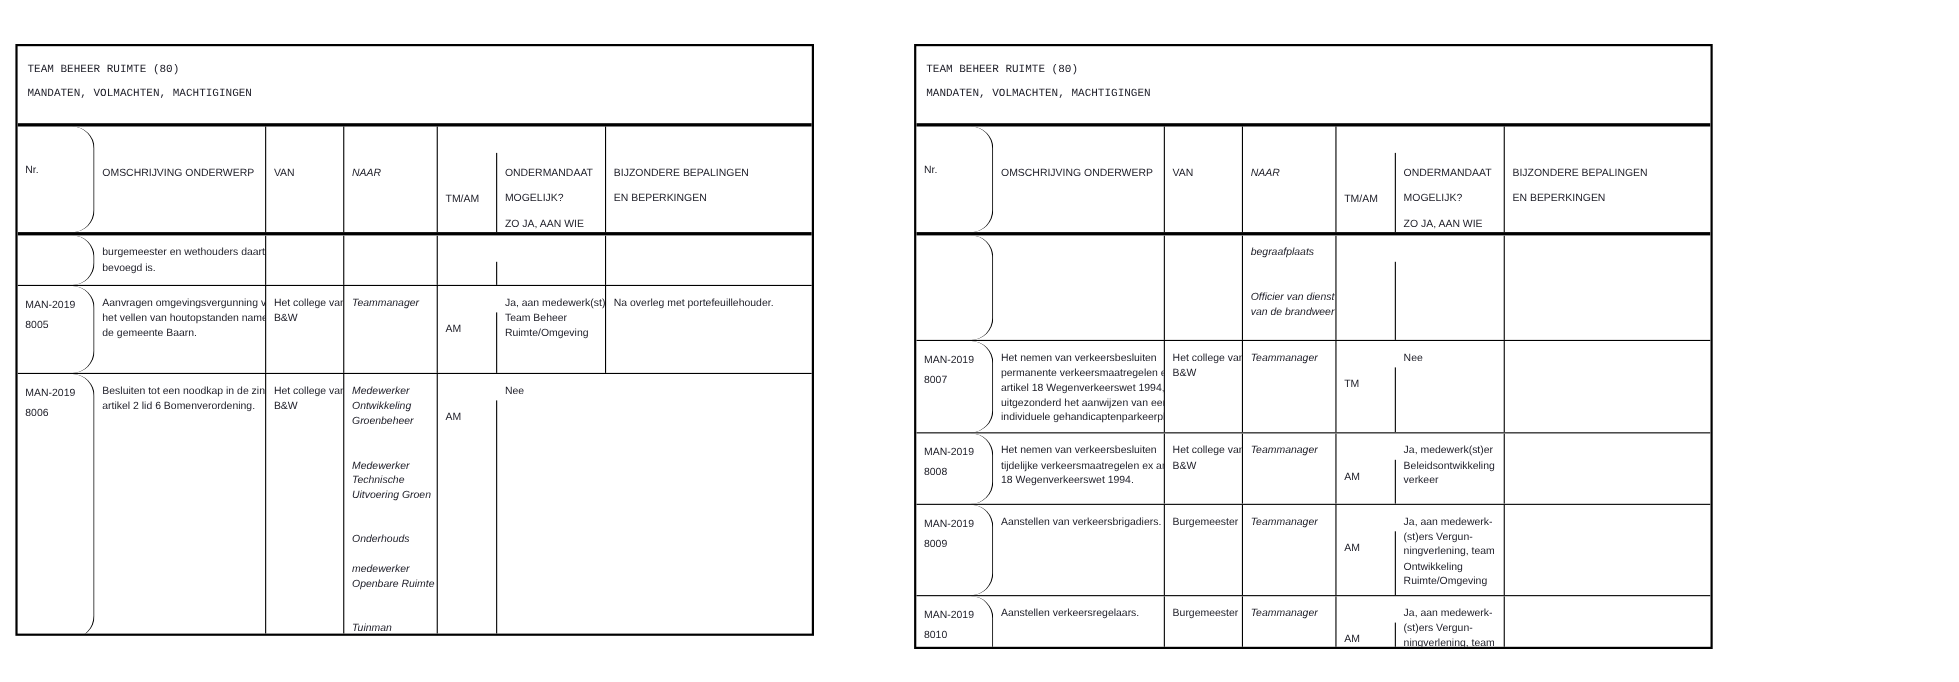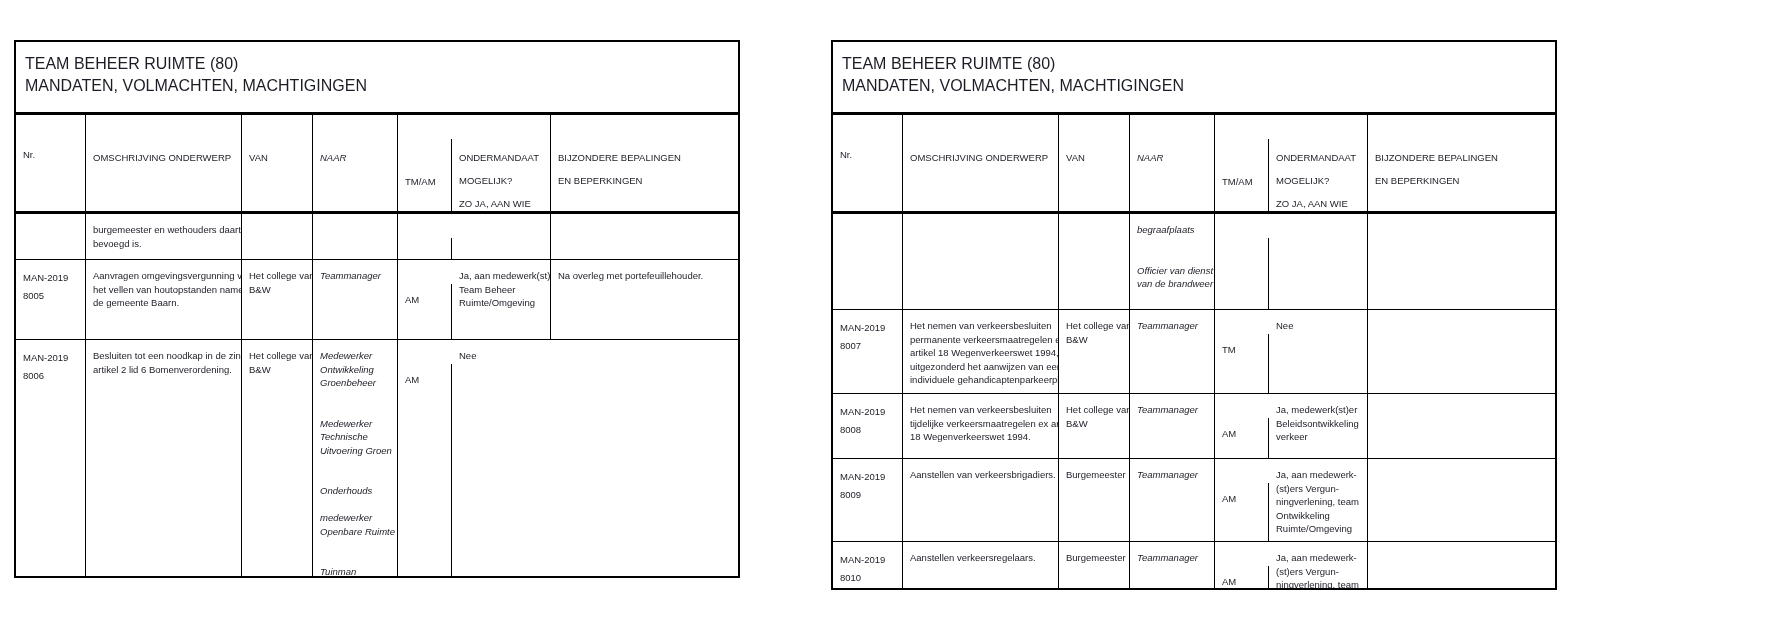--- a/index.html
+++ b/index.html
@@ -16,21 +16,21 @@
     display:flex;flex-direction:column;overflow:hidden;
   }
   .page-left{left:14px;width:726px;height:538px;}
   .page-right{left:831px;width:726px;height:550px;}
 
   .title-block{
     box-sizing:border-box;height:73px;flex:0 0 auto;
     border-bottom:3px solid #000;
     padding:11px 0 0 9px;
   }
-  .title-line{font-size:16px;line-height:22px;white-space:nowrap;}
+  .title-line{font-size:10px;line-height:22px;white-space:nowrap;font-family:Liberation Mono, monospace;}
 
   .header-row{
     box-sizing:border-box;height:99px;flex:0 0 auto;
     border-bottom:3px solid #000;
     display:flex;flex-direction:row;
   }
   .header-row .cell{padding-top:31px;}
   .header-row .line{line-height:23px;min-height:23px;}
 
   .body-rows{flex:1 1 auto;display:flex;flex-direction:column;}
@@ -41,21 +41,21 @@
   .trow:last-child{border-bottom:none;flex:1 1 auto;}
 
   .cell{
     box-sizing:border-box;border-right:1px solid #000;
     padding:9px 5px 0 7px;overflow:hidden;
   }
   .cell:last-child{border-right:none;}
   .line{font-size:9.5px;line-height:13.5px;min-height:13.5px;white-space:nowrap;}
   .cell.c0 .line{line-height:18px;min-height:18px;}
 
-  .c0{width:70px;flex:0 0 auto;}
+  .c0{width:70px;flex:0 0 auto;border-radius:20px;}
   .c1{width:156px;flex:0 0 auto;}
   .c2{width:71px;flex:0 0 auto;}
   .c3{width:85px;flex:0 0 auto;font-style:italic;}
   .c4{width:54px;flex:0 0 auto;margin-top:24px;}
   .c5{width:99px;flex:0 0 auto;}
   .c6{flex:1 1 auto;}
 
   
   .page-left .row-0{height:46px;}
   .page-left .row-1{height:80px;}

